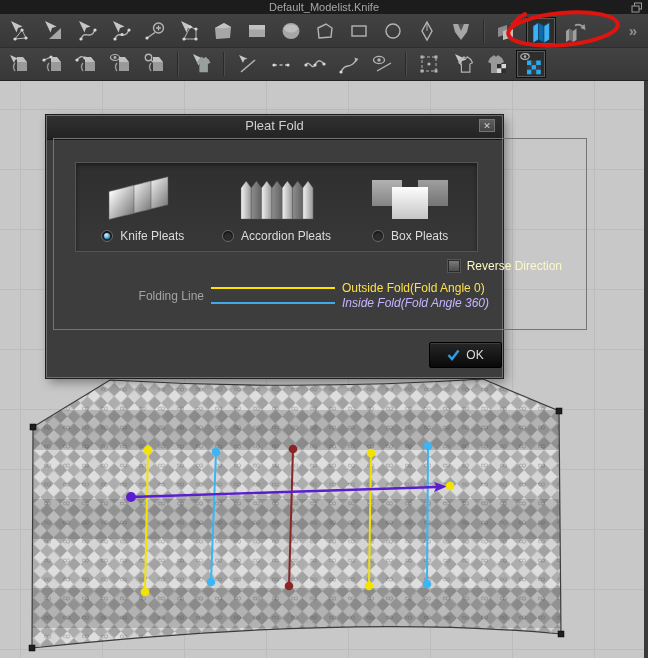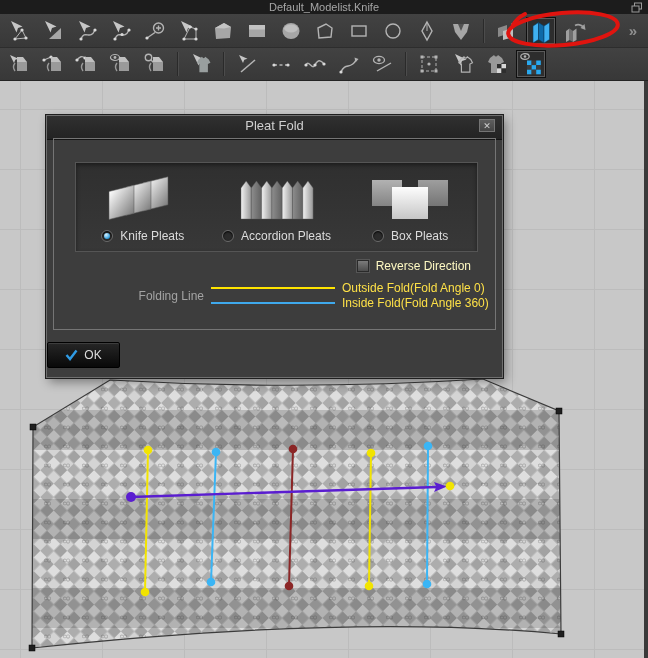--- a/index.html
+++ b/index.html
@@ -29,42 +29,42 @@
   #fabric-svg{position:absolute;left:0;top:0;width:648px;height:658px;z-index:5;pointer-events:none;}
   #annotation-svg{position:absolute;left:0;top:0;width:648px;height:120px;z-index:30;pointer-events:none;}
   
   #dialog{position:absolute;left:46px;top:115px;width:457px;height:263px;background:#3d3d3d;
     border:1px solid #6f6f6f;box-shadow:0 0 0 1px #1e1e1e,3px 4px 10px rgba(0,0,0,.4);z-index:10;}
   #dlg-titlebar{position:relative;height:24px;background:linear-gradient(#303030,#232323);
     border-bottom:1px solid #141414;}
   #dlg-titlebar .dlg-title{display:block;text-align:center;font-size:13px;line-height:19px;color:#cfcfcf;}
   #dlg-close{position:absolute;right:7px;top:3px;width:16px;height:13px;background:linear-gradient(#5e5e5e,#454545);
     border:1px solid #747474;color:#cfcfcf;font-size:9px;line-height:10px;padding:0;text-align:center;}
-  #dlg-group{position:absolute;left:6px;top:22px;width:443px;height:192px;border:1px solid #757575;}
+  #dlg-group{position:absolute;left:6px;top:22px;width:534px;height:192px;border:1px solid #757575;}
   #pleat-panel{position:absolute;left:21px;top:23px;width:403px;height:90px;background:linear-gradient(#2f2f2f,#383838);
     border:1px solid #555;box-shadow:inset 0 2px 4px rgba(0,0,0,.45);display:flex;justify-content:center;padding-top:13px;}
   .pleat-option{width:134px;display:flex;flex-direction:column;align-items:center;cursor:default;}
   .opt-row{display:flex;align-items:center;gap:7px;margin-top:7px;}
   .radio{width:12px;height:12px;border-radius:50%;background:#2b2b2b;border:1px solid #6a6a6a;
     box-shadow:inset 0 1px 2px #000;display:flex;align-items:center;justify-content:center;}
   .radio.checked::after{content:"";width:6px;height:6px;border-radius:50%;
     background:radial-gradient(circle at 35% 30%,#d9f2ff,#2f9ddd 70%);}
   .opt-label{font-size:12px;color:#dcdcdc;}
   #reverse-row{position:absolute;top:120px;right:24px;display:flex;align-items:center;gap:7px;}
   #reverse-checkbox{width:12px;height:12px;background:linear-gradient(#7b7b7b,#4d4d4d);
     border:1px solid #2a2a2a;box-shadow:0 0 0 1px #565656;}
   #reverse-label{font-size:12px;color:#fef9c3;}
   #folding-grid{position:absolute;top:141px;left:0;right:8px;display:grid;
     grid-template-columns:150px 7px 124px 7px auto;grid-template-rows:15px 16px;align-items:center;}
   #folding-line-label{grid-column:1;grid-row:1/3;text-align:right;font-size:12px;color:#a3a3a3;}
   .legend-line{grid-column:3;height:2px;width:124px;}
   .legend-text{grid-column:5;font-size:12px;white-space:nowrap;}
   #legend-line-outside{grid-row:1;}#legend-line-inside{grid-row:2;}
   #legend-text-outside{grid-row:1;}#legend-text-inside{grid-row:2;}
-  #dlg-buttons{position:absolute;bottom:9px;left:0;right:0;display:flex;justify-content:space-between;gap:11px;}
+  #dlg-buttons{position:absolute;bottom:9px;left:0;right:0;display:flex;justify-content:flex-end;gap:11px;}
   .dlg-btn{height:26px;display:flex;align-items:center;justify-content:center;gap:6px;
     background:linear-gradient(#262626,#090909);border:1px solid #000;border-radius:2px;
     box-shadow:inset 0 1px 0 #3d3d3d;color:#dcdcdc;font-size:12px;padding:0 12px;}
   #ok-btn{width:73px;} #cancel-btn{width:79px;}
 </style>
 </head>
 <body>
 
 <div id="titlebar">
   <span class="win-title">Default_Modelist.Knife</span>
@@ -473,21 +473,21 @@
       </div>
     <div id="reverse-row">
       <span id="reverse-checkbox"></span>
       <span id="reverse-label">Reverse Direction</span>
     </div>
     <div id="folding-grid">
       <span id="folding-line-label">Folding Line</span>
       <span id="legend-line-outside" class="legend-line" style="background: rgb(255, 228, 0);"></span>
       <span id="legend-text-outside" class="legend-text" style="color: #fde047;">Outside Fold(Fold Angle 0)</span>
       <span id="legend-line-inside" class="legend-line" style="background: rgb(63, 169, 236);"></span>
-      <span id="legend-text-inside" class="legend-text" style="color: #fde047;">Inside Fold(Fold Angle 360)</span>
+      <span id="legend-text-inside" class="legend-text" style="color: #c4b5fd; font-style: italic;">Inside Fold(Fold Angle 360)</span>
     </div>
   </div>
   <div id="dlg-buttons">
     <button id="ok-btn" class="dlg-btn">
       <svg width="13" height="12" viewBox="0 0 13 12">
         <path d="M1.5 6 L5 10 L11.5 1.5" fill="none" stroke="#2f9be4" stroke-width="2.4"></path>
       </svg>
       <span>OK</span>
     </button>
   </div>

